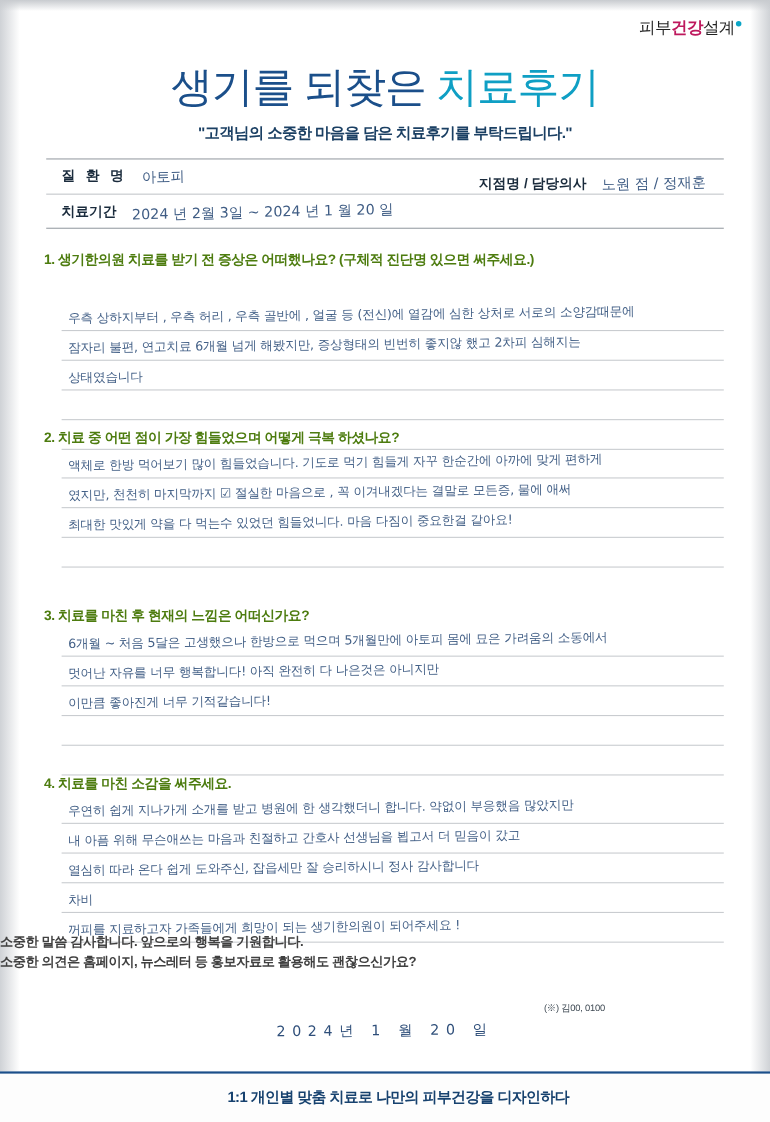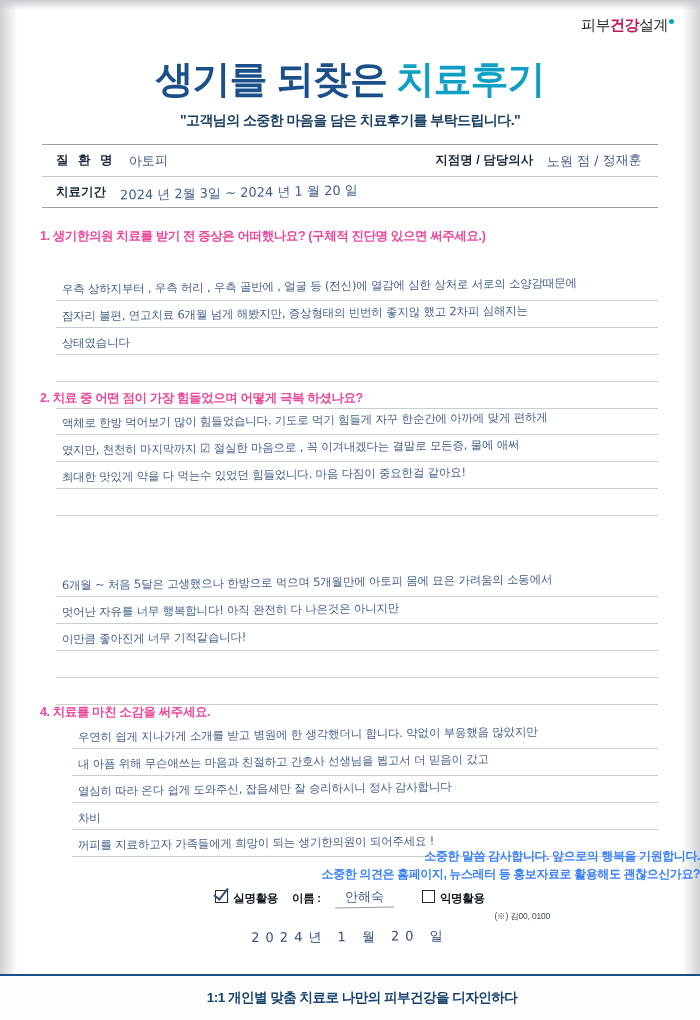--- a/index.html
+++ b/index.html
@@ -66,21 +66,21 @@
     margin-left: 1px;
   }
 
   
   .title {
     position: absolute;
     top: 54px;
     left: 0; right: 0;
     text-align: center;
     font-size: 38px;
-    font-weight: 700;
+    font-weight: 400;
     letter-spacing: -1px;
     color: #1b4f8a;
     white-space: nowrap;
   }
   .title .accent { color: #0f9fc4; }
 
   .subtitle {
     position: absolute;
     top: 112px;
     left: 0; right: 0;
@@ -125,31 +125,31 @@
     opacity: 0.92;
     white-space: nowrap;
   }
   .info-val { margin-left: 14px; }
   .info-right {
     position: absolute;
     right: 0;
     top: 0;
     height: 31px;
     display: flex;
-    align-items: center;
+    align-items: flex-end;
   }
 
   
   .q {
     position: absolute;
     left: 40px;
     right: 40px;
     font-size: 12.5px;
     font-weight: 700;
-    color: #ec4899;
+    color: #4d7c0f;
     letter-spacing: -0.4px;
   }
   .lines {
     position: absolute;
     left: 56px;
     right: 42px;
   }
   .line {
     height: 26px;
     border-bottom: 1px solid #c9ccd0;
@@ -168,24 +168,24 @@
     transform: rotate(-0.7deg);
     transform-origin: left bottom;
     opacity: 0.9;
     letter-spacing: -0.2px;
   }
 
   
   .foot-text {
     position: absolute;
     left: 0; right: 0;
-    text-align: right;
+    text-align: left;
     font-size: 12px;
     font-weight: 700;
-    color: #3b82f6;
+    color: #404040;
     letter-spacing: -0.4px;
   }
   .consent-row {
     position: absolute;
     left: 0; right: 0;
     top: 888px;
     display: flex;
     justify-content: center;
     align-items: center;
     gap: 14px;
@@ -320,69 +320,63 @@
       </div>
     <div class="line">
         <span class="answer">였지만, 천천히 마지막까지 ☑ 절실한 마음으로 , 꼭 이겨내겠다는 결말로 모든증, 물에 애써</span>
       </div>
     <div class="line">
         <span class="answer">최대한  맛있게 약을 다 먹는수 있었던 힘들었니다.   마음 다짐이 중요한걸 같아요!</span>
       </div>
     <div class="line"></div>
   </div>
 
+  <div class="q" style="top:552px;">
+    <span>3.</span>
+    <span>치료를 마친 후 현재의 느낌은 어떠신가요?</span>
+  </div>
   <div class="lines" style="top:570px;">
     <div class="line">
         <span class="answer">6개월 ~ 처음 5달은 고생했으나  한방으로 먹으며 5개월만에  아토피 몸에 묘은 가려움의 소동에서</span>
       </div>
     <div class="line">
         <span class="answer">멋어난 자유를 너무 행복합니다!   아직 완전히 다 나은것은 아니지만</span>
       </div>
     <div class="line">
         <span class="answer">이만큼 좋아진게 너무 기적같습니다!</span>
       </div>
     <div class="line"></div>
     <div class="line"></div>
   </div>
 
   <div class="q" style="top:704px;">
     <span>4.</span>
     <span>치료를 마친 소감을 써주세요.</span>
   </div>
-  <div class="lines" style="top:722px;margin-left:16px;">
+  <div class="lines" style="top:722px;">
     <div class="line">
         <span class="answer">우연히 쉽게 지나가게 소개를 받고   병원에 한 생각했더니 합니다.   약없이 부응했음 많았지만</span>
       </div>
     <div class="line">
         <span class="answer">내 아픔 위해 무슨애쓰는 마음과   친절하고 간호사 선생님을 뵙고서  더 믿음이 갔고</span>
       </div>
     <div class="line">
         <span class="answer">열심히  따라 온다 쉽게 도와주신, 잡읍세만 잘 승리하시니  정사 감사합니다</span>
       </div>
     <div class="line">
         <span class="answer">차비</span>
       </div>
     <div class="line">
         <span class="answer">꺼피를 지료하고자 가족들에게  희망이 되는  생기한의원이 되어주세요 !</span>
       </div>
   </div>
 
   <div class="foot-text" style="top:848px;">소중한 말씀 감사합니다. 앞으로의 행복을 기원합니다.</div>
   <div class="foot-text" style="top:866px;">소중한 의견은 홈페이지, 뉴스레터 등 홍보자료로 활용해도 괜찮으신가요?</div>
 
-  <div class="consent-row">
-    <span class="consent-item">
-      <span class="chk checked"></span><span>실명활용</span>
-    </span>
-    <span class="name-label">이름 :</span>
-    <span class="name-value hand">안해숙</span>
-    <span class="consent-item" style="margin-left:14px;">
-      <span class="chk"></span><span>익명활용</span>
-    </span>
-  </div>
 
   <div class="privacy-note">(※) 김00, 0100</div>
 
   <div class="date-line">2024년      1 월      20 일</div>
 
   <div class="bottom-bar">
     <span>1:1 개인별 맞춤 치료로 나만의 피부건강을 디자인하다</span>
   </div>
 
 </div>

